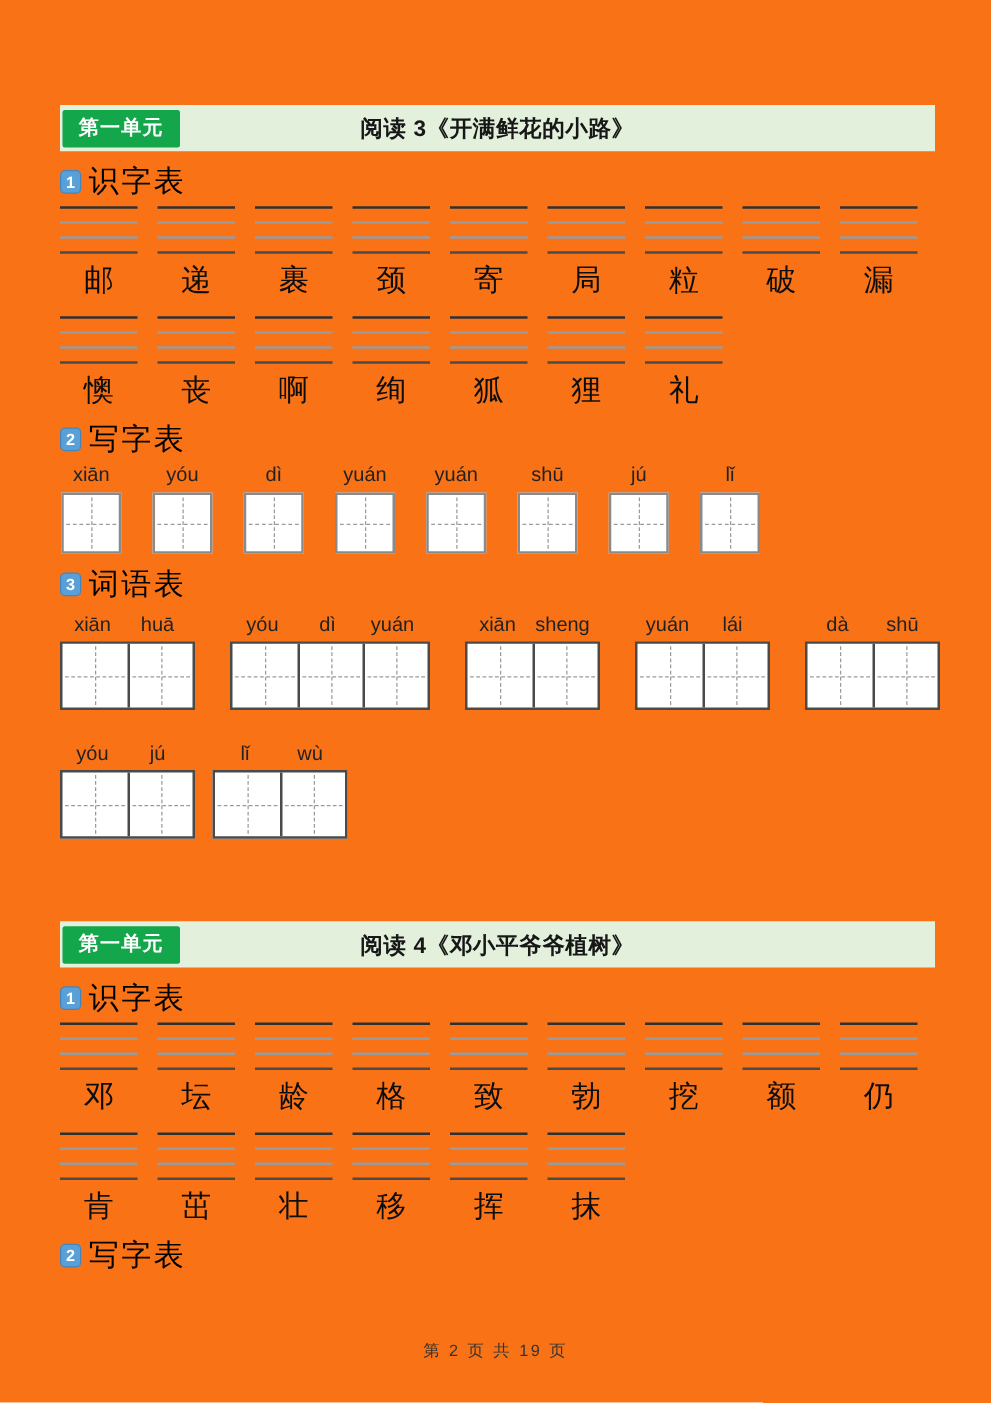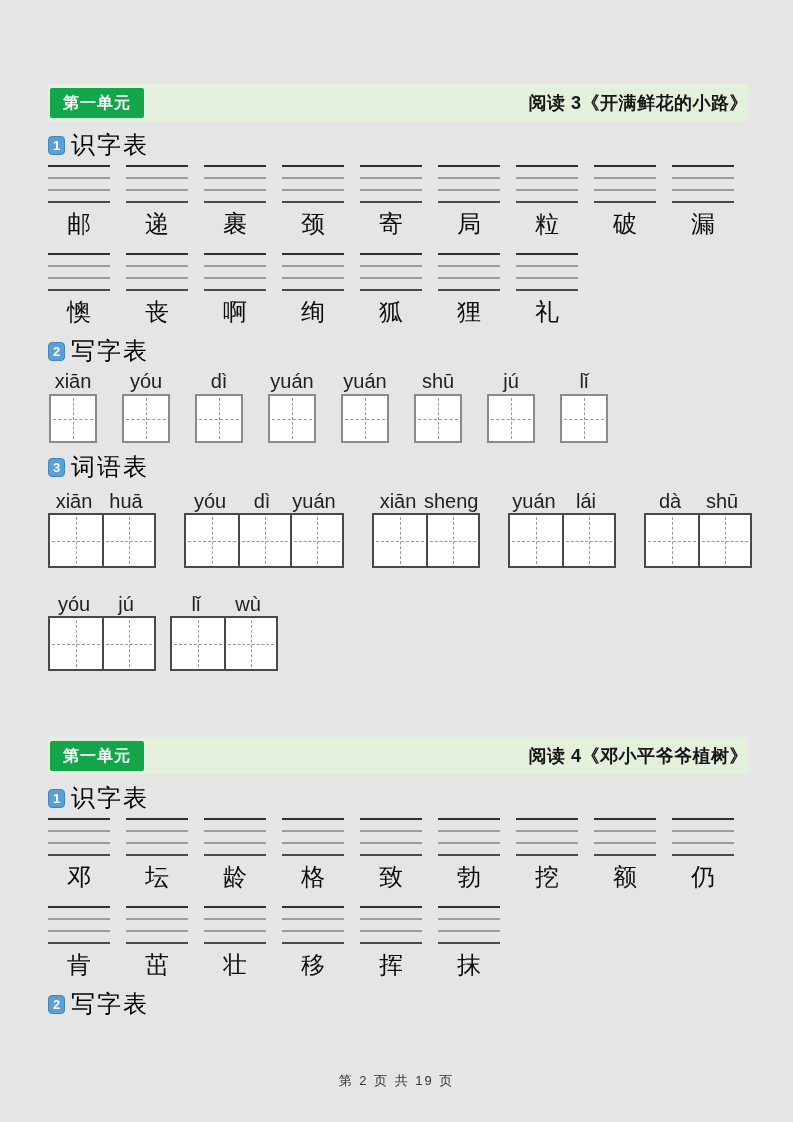--- a/index.html
+++ b/index.html
@@ -1,22 +1,22 @@
 <!DOCTYPE html>
 <html style="--banner-bg: #e3f0dc; --unit-green: #13a64a; --num-blue: #58a0d7;"><head>
 <meta charset="utf-8">
 <style>
   html,body{margin:0;padding:0;background:#ffffff;}
   body{width:793px;height:1122px;font-family:"Liberation Sans",sans-serif;color:#111;}
-  .page{position:relative;width:793px;height:1122px;box-sizing:border-box;padding:84px 45px 0 48px;overflow:hidden;background:#e5e5e5;}
+  .page{position:relative;width:793px;height:1122px;box-sizing:border-box;padding:84px 45px 0 48px;overflow:hidden;background:#f97316;}
 
   
   .banner{position:relative;height:37px;background:var(--banner-bg,#e3f0dc);display:flex;align-items:center;}
   .banner .unit-badge{position:relative;z-index:2;background:var(--unit-green,#13a64a);color:#fff;font-weight:bold;font-size:16px;line-height:1;padding:7px 13px;margin-left:2px;border-radius:2px;letter-spacing:1px;}
-  .banner .lesson-title{position:absolute;left:0;right:0;text-align:right;font-weight:bold;font-size:18px;color:#171717;letter-spacing:0.5px;}
+  .banner .lesson-title{position:absolute;left:0;right:0;text-align:center;font-weight:bold;font-size:18px;color:#171717;letter-spacing:0.5px;}
 
   
   .sec-header{display:flex;align-items:center;gap:6px;height:24px;margin-top:12px;}
   .num-badge{width:17px;height:19px;background:var(--num-blue,#58a0d7);color:#fff;font-size:13px;font-weight:bold;border-radius:4px;display:flex;align-items:center;justify-content:center;border:1px solid #4286bd;box-sizing:border-box;}
   .sec-label{font-family:Liberation Sans, sans-serif;font-size:24px;color:#000;letter-spacing:2px;}
 
   
   .shizi-row{display:flex;gap:16px;margin-top:8px;}
   .shizi-row + .shizi-row{margin-top:14px;}
   .shizi-col{width:62px;display:flex;flex-direction:column;align-items:center;}
@@ -24,21 +24,21 @@
   .fl-line{position:absolute;left:0;right:0;height:1.6px;}
   .fl-line.l0{top:0;background:#303030;}
   .fl-line.l1{top:12px;background:#9b9b9b;}
   .fl-line.l2{top:24px;background:#9b9b9b;}
   .fl-line.l3{top:36px;background:#4b4b4b;}
   .hanzi{margin-top:7px;height:30px;font-size:24px;line-height:30px;font-family:"DejaVu Serif","Liberation Serif",serif;color:#0d0d0d;}
 
   
   .xz-row{display:flex;gap:23px;margin-top:8px;}
   .xz-item{width:50px;display:flex;flex-direction:column;align-items:center;}
-  .pinyin{font-size:20px;color:#222;height:20px;line-height:20px;white-space:nowrap;}
+  .pinyin{font-size:16px;color:#222;height:20px;line-height:20px;white-space:nowrap;}
   .tian-box{box-sizing:border-box;width:48px;height:49px;border:2px solid #8a8a8a;position:relative;margin-top:3px;background:#fff;}
   .cross-h{position:absolute;top:50%;left:2px;right:2px;border-top:1.5px dashed #9a9a9a;}
   .cross-v{position:absolute;left:50%;top:2px;bottom:2px;border-left:1.5px dashed #9a9a9a;}
 
   
   .cy-row{display:flex;gap:28px;margin-top:12px;}
   .cy-row.row2{gap:14px;margin-top:26px;}
   .cy-group{display:flex;flex-direction:column;}
   .cy-pinyin-row{display:flex;height:20px;margin-bottom:2px;}
   .cy-py{width:52px;text-align:center;}

